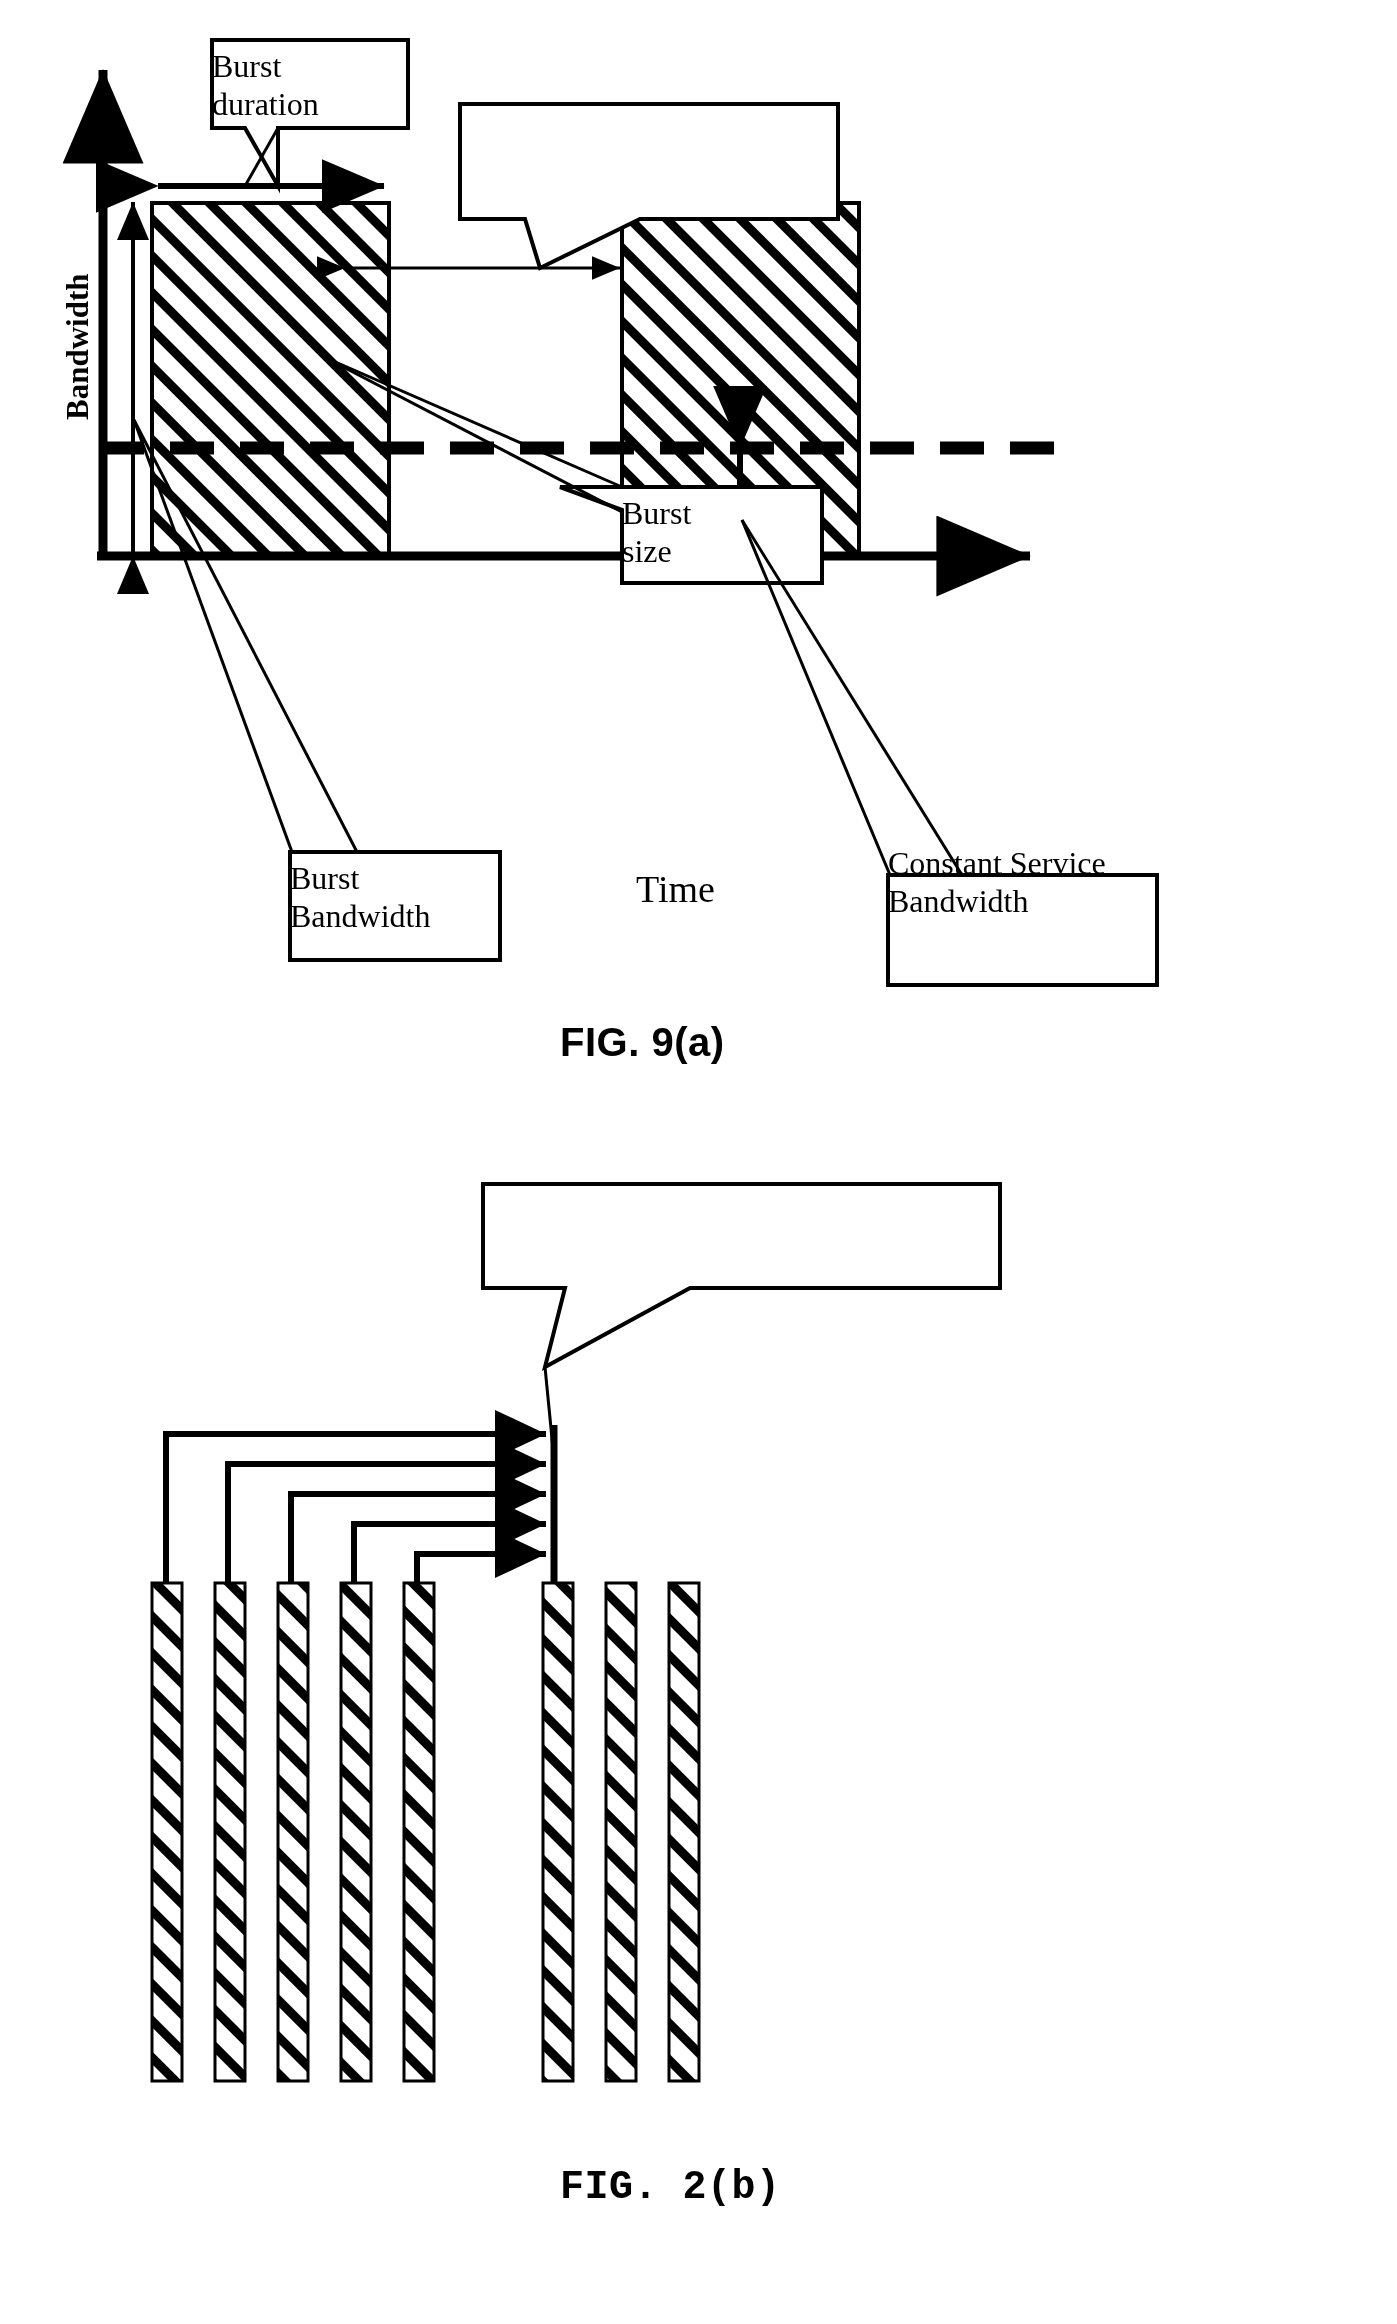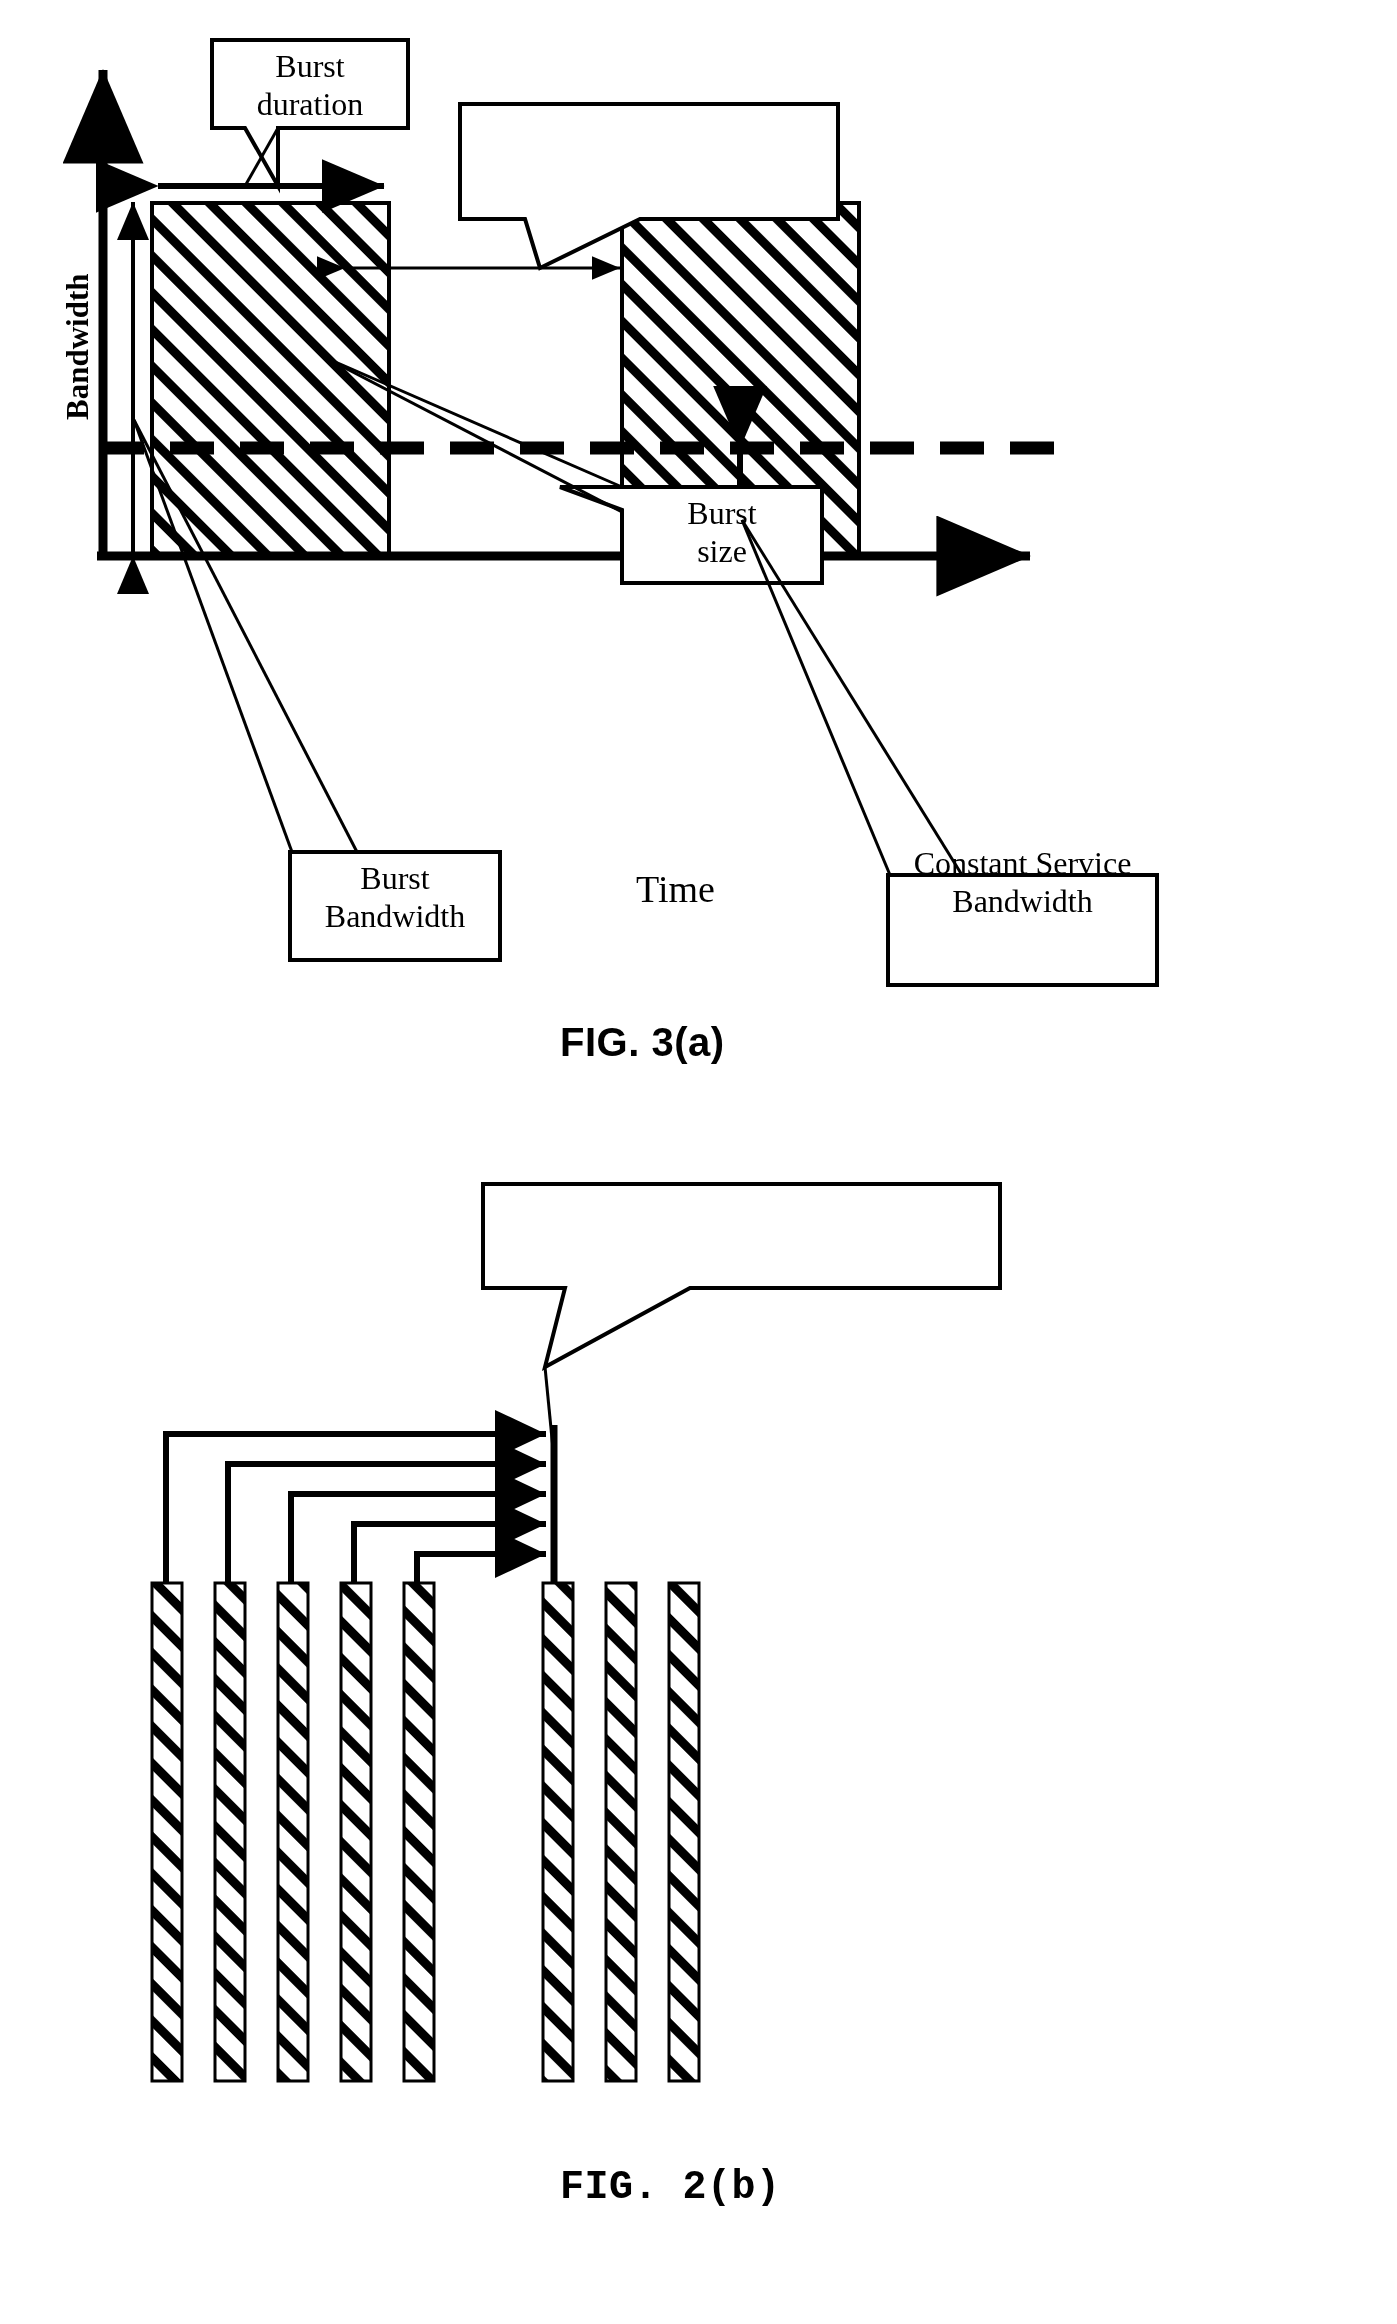--- a/index.html
+++ b/index.html
@@ -1,20 +1,20 @@
 <!DOCTYPE html>
 <html><head>
 <meta charset="utf-8">
 <style>
   html,body{margin:0;padding:0;background:#fff;}
   body{width:1397px;height:2324px;position:relative;
        font-family:"Liberation Serif", serif;color:#000;overflow:hidden;}
   .stage{position:absolute;left:0;top:0;width:1397px;height:2324px;}
   svg.layer{position:absolute;left:0;top:0;width:1397px;height:2324px;}
-  .txt{position:absolute;text-align:center;line-height:1.18;
+  .txt{position:absolute;text-align:left;line-height:1.18;
        font-family:"Liberation Serif", serif;color:#000;white-space:pre-line;}
   .figlabel{position:absolute;font-family:"Liberation Sans", sans-serif;
             font-weight:bold;font-size:40px;letter-spacing:0.5px;}
   .ylabel{position:absolute;transform-origin:0 0;
           font-family:"Liberation Serif", serif;font-weight:bold;font-size:31px;}
   .axlabel{position:absolute;font-family:"Liberation Serif", serif;font-size:38px;}
   .callout-text{font-size:32px;}
 </style>
 </head>
 <body>
@@ -156,18 +156,18 @@
   <div class="txt callout-text" style="left:290px;top:860px;width:210px;">Burst
 Bandwidth</div>
 
   <div class="txt callout-text" style="left:888px;top:845px;width:269px;">Constant Service
 Bandwidth</div>
 
   <div class="ylabel" style="left:60px;top:420px;transform:rotate(-90deg);">Bandwidth</div>
 
   <div class="axlabel" style="left:636px;top:867px;">Time</div>
 
-  <div class="figlabel" style="left:560px;top:1020px;">FIG. 3(a)</div>
+  <div class="figlabel" style="left:560px;top:1020px;">FIG. 9(a)</div>
 
 
   <div class="figlabel" style="left:560px;top:2165px;font-family:Liberation Mono, monospace;">FIG. 2(b)</div>
 
 </div>
 
 </body></html>

